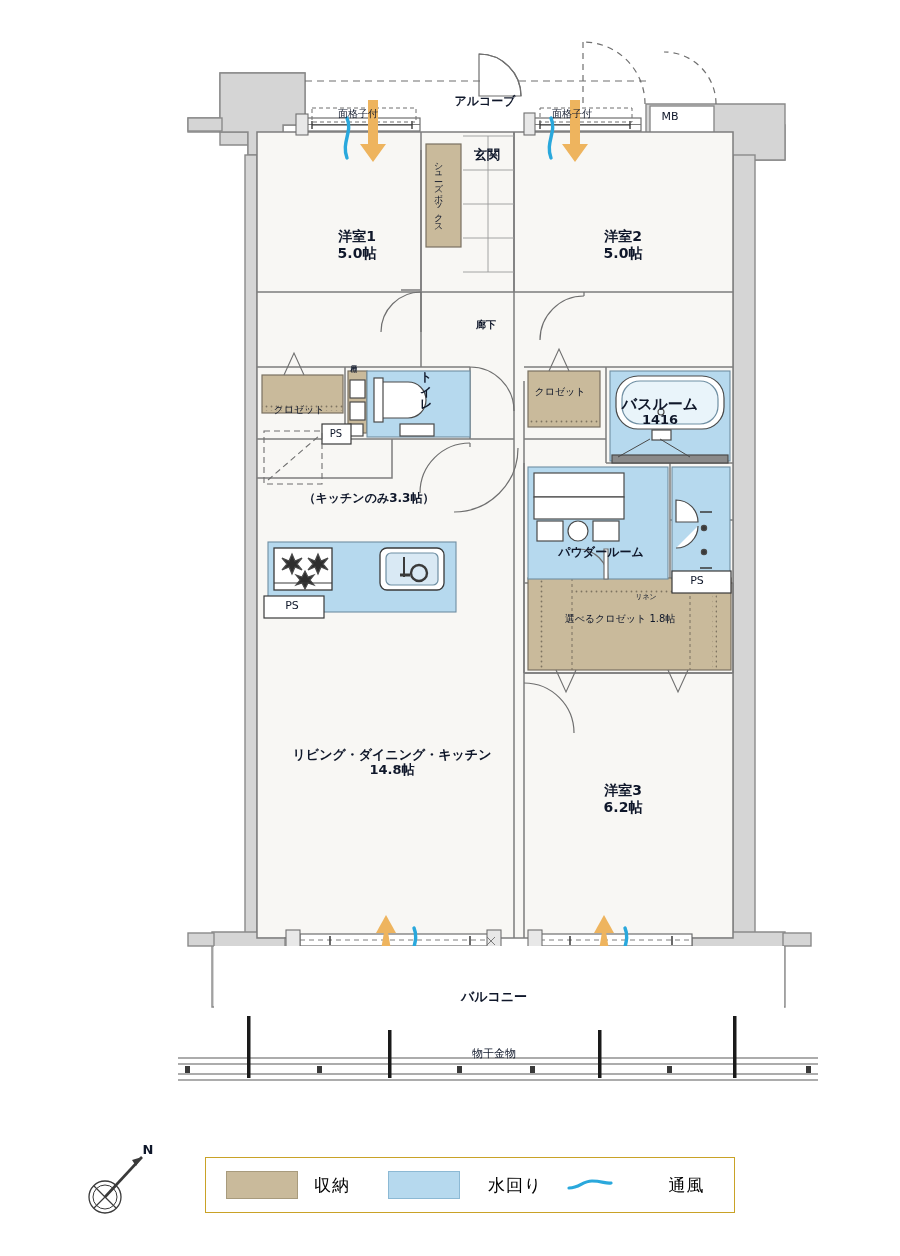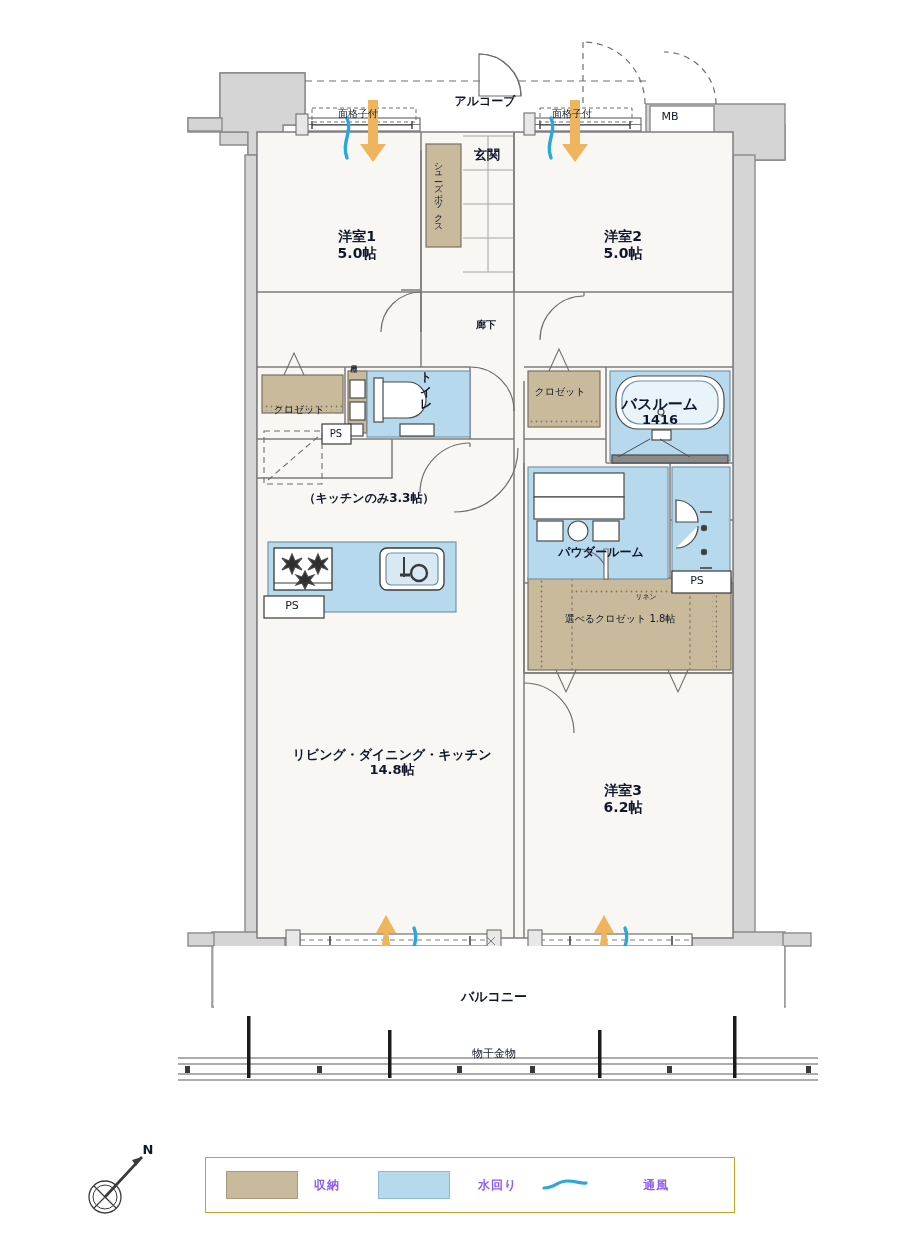--- a/index.html
+++ b/index.html
@@ -17,21 +17,21 @@
   .vert{writing-mode:vertical-rl;text-orientation:upright;}
   .legend-box{
     position:absolute;left:205px;top:1157px;width:528px;height:54px;
     border:1.5px solid #c9a227;background:#ffffff;
     display:flex;align-items:center;
   }
   .legend-item{display:flex;align-items:center;height:100%;}
   .sw{width:70px;height:26px;border:1px solid #9a8f73;}
   .sw.stor{background:#c9ba9b;border-color:#a89b7d;}
   .sw.water{background:#b6d9ee;border-color:#8cb9d4;}
-  .lg-text{font-size:12px;font-weight:700;color:#8b5cf6;letter-spacing:1px;}
+  .lg-text{font-size:17px;font-weight:400;color:#000000;letter-spacing:1px;}
 </style>
 </head>
 <body>
 
 <svg id="plan" viewBox="0 0 900 1256">
   <defs>
     <pattern id="hatchdot" width="5" height="5" patternUnits="userSpaceOnUse">
       <circle cx="1.5" cy="1.5" r="0.9" fill="#6b6252"></circle>
     </pattern>
   </defs>

